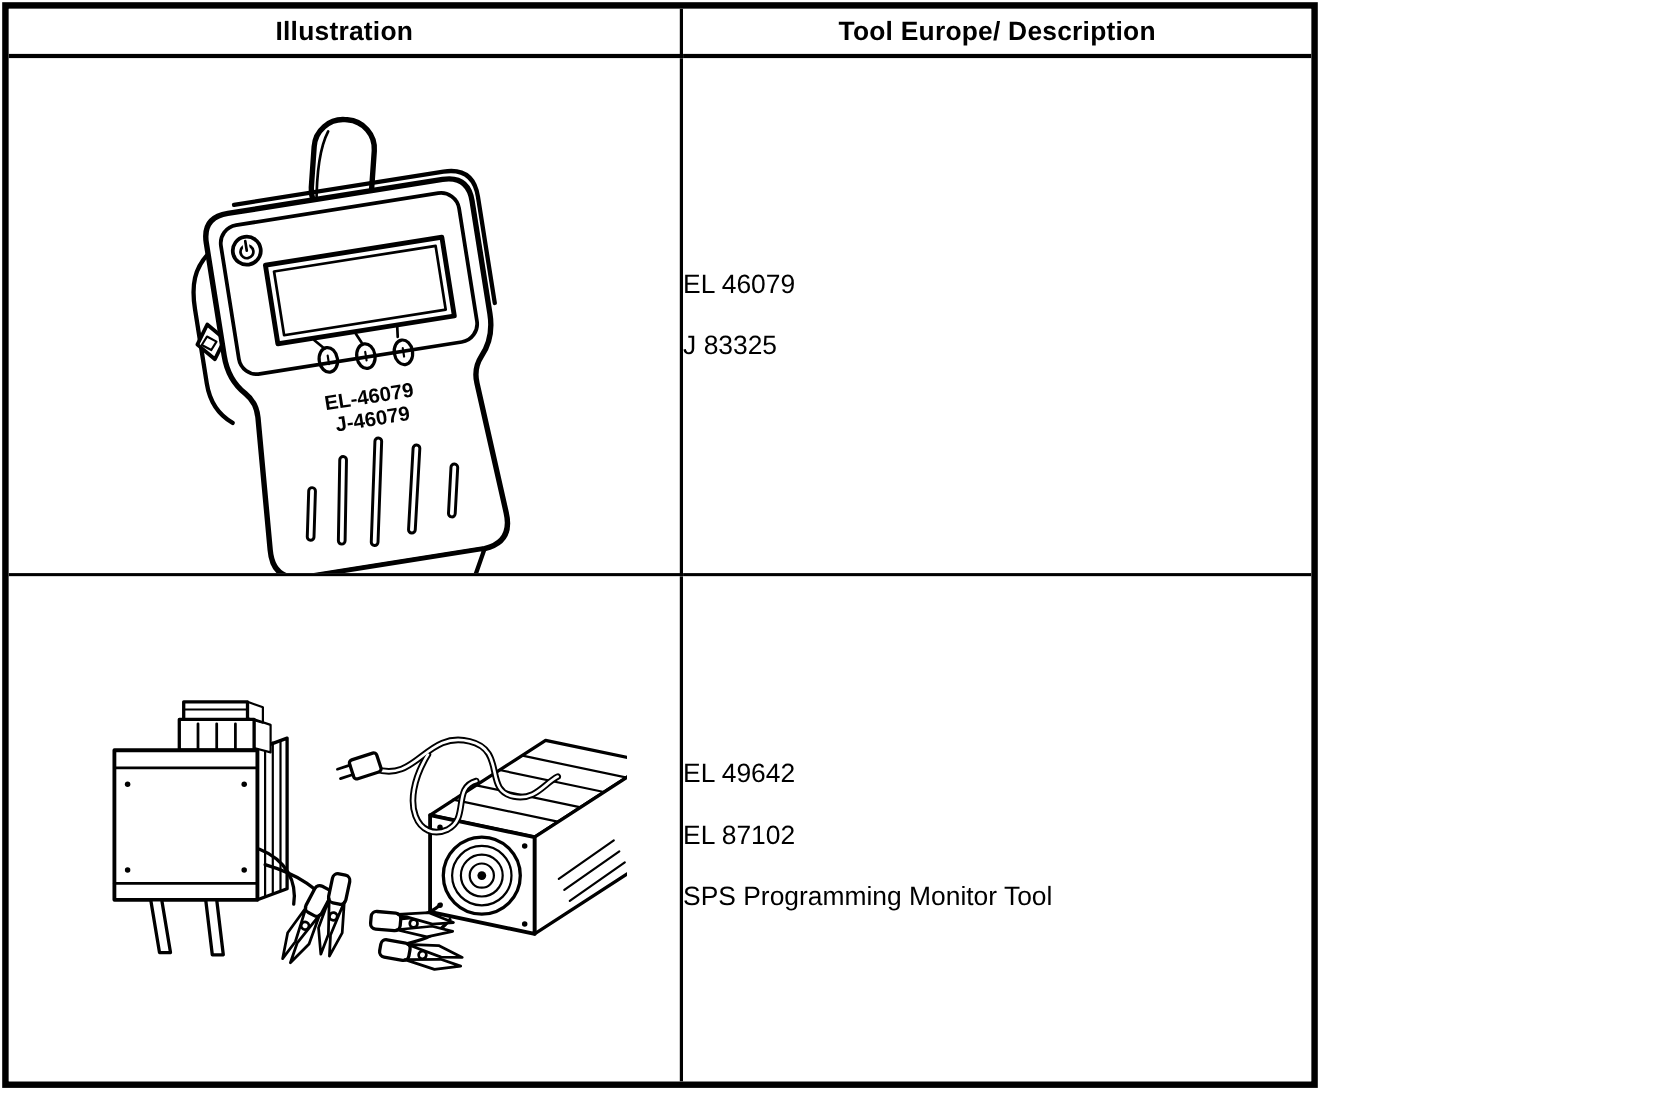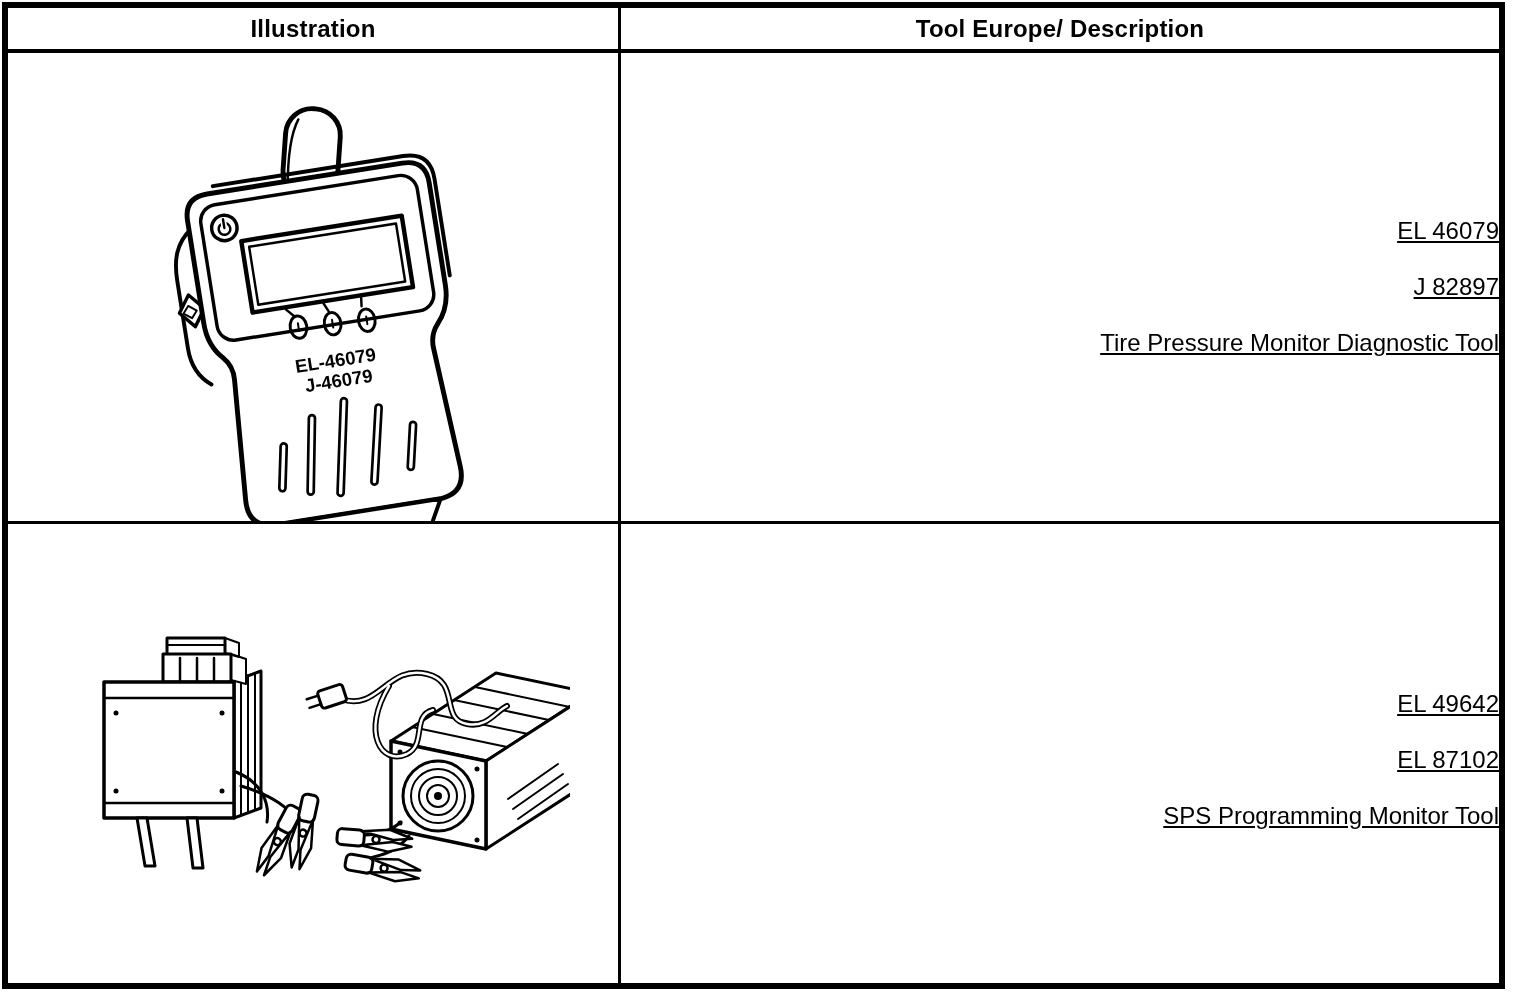--- a/index.html
+++ b/index.html
@@ -13,21 +13,21 @@
     position: relative;
     width: 1520px;
     height: 1002px;
     background: #ffffff;
     overflow: hidden;
   }
   .tool-table {
     position: absolute;
     left: 2px;
     top: 2px;
-    width: 1503px;
+    width: 1196px;
     height: 987px;
     box-sizing: border-box;
     border: 6px solid #000000;
     display: grid;
     grid-template-columns: 613px 1fr;
     grid-template-rows: 45px 471px 1fr;
     background: #ffffff;
   }
   .cell {
     box-sizing: border-box;
@@ -42,27 +42,26 @@
     align-items: center;
     justify-content: center;
     font-weight: bold;
     font-size: 24px;
     letter-spacing: 0.2px;
   }
   .row1 { border-bottom: 3px solid #000000; }
   .desc-cell {
     display: flex;
     flex-direction: column;
-    align-items: flex-end;
+    align-items: flex-start;
     justify-content: center;
     gap: 32px;
     text-align: center;
     font-size: 24px;
     line-height: 1;
-    text-decoration: underline;
   }
   .desc-cell p { margin: 0; padding: 0; white-space: nowrap; }
   .illus-svg { position: absolute; display: block; }
   #tpm-svg  { left: 138px; top: 50px;  width: 362px; height: 470px; }
   #sps-svg  { left: 80px;  top: 100px; width: 482px; height: 274px; }
   svg text {
     font-family: "Liberation Sans", sans-serif;
     font-weight: bold;
     fill: #000000;
     stroke: none;
@@ -148,22 +147,21 @@
               <line x1="218" y1="318" x2="202" y2="392" stroke-width="3.5"></line>
               <line x1="250" y1="341" x2="241" y2="383" stroke-width="3.5"></line>
             </g>
           </g>
         </g>
       </svg>
     </div>
 
     <div class="cell desc-cell row1">
       <p>EL 46079</p>
-      <p>J 82897</p>
-      <p>Tire Pressure Monitor Diagnostic Tool</p>
+      <p>J 83325</p>
     </div>
 
     <div class="cell col-left">
       <svg id="sps-svg" class="illus-svg" viewBox="0 0 480 274" xmlns="http://www.w3.org/2000/svg">
         <defs>
           <g id="clip">
             <rect x="-44" y="-8" width="27" height="16" rx="5" fill="#ffffff" stroke="#000000" stroke-width="3"></rect>
             <path d="M -20,-7 L 8,-11 L 31,-4 L 12,-1 Z" fill="#ffffff" stroke="#000000" stroke-width="2.5" stroke-linejoin="round"></path>
             <path d="M -20,7 L 8,11 L 31,4 L 12,1 Z" fill="#ffffff" stroke="#000000" stroke-width="2.5" stroke-linejoin="round"></path>
             <circle cx="-5" cy="0" r="3.5" fill="#ffffff" stroke="#000000" stroke-width="2.5"></circle>

